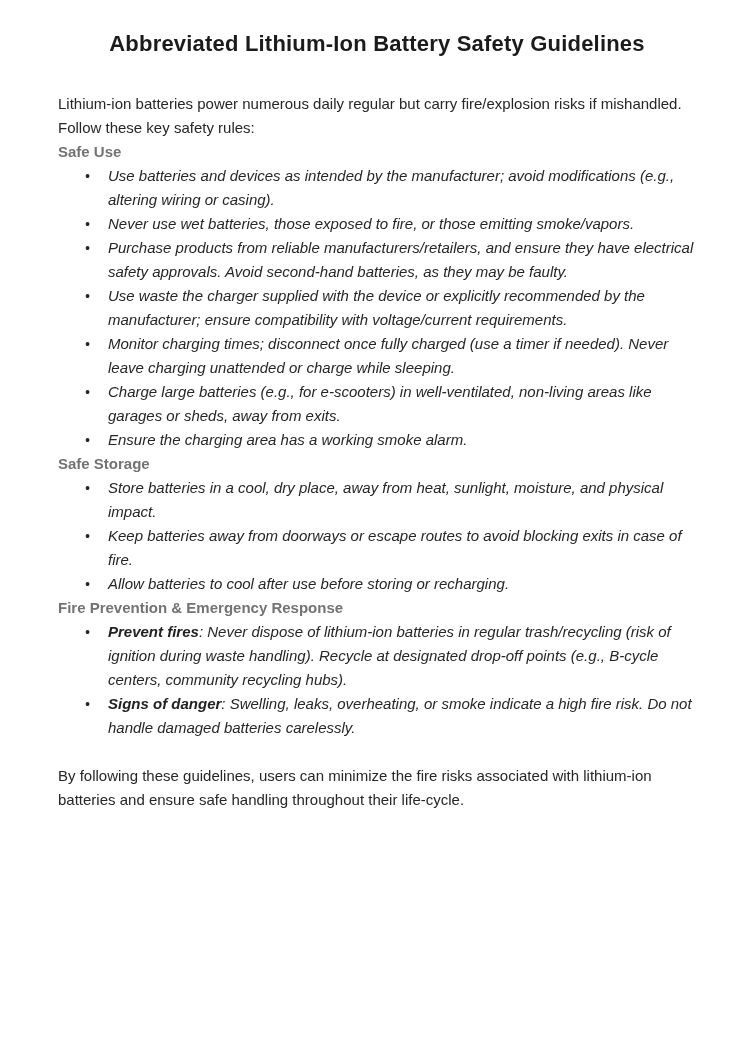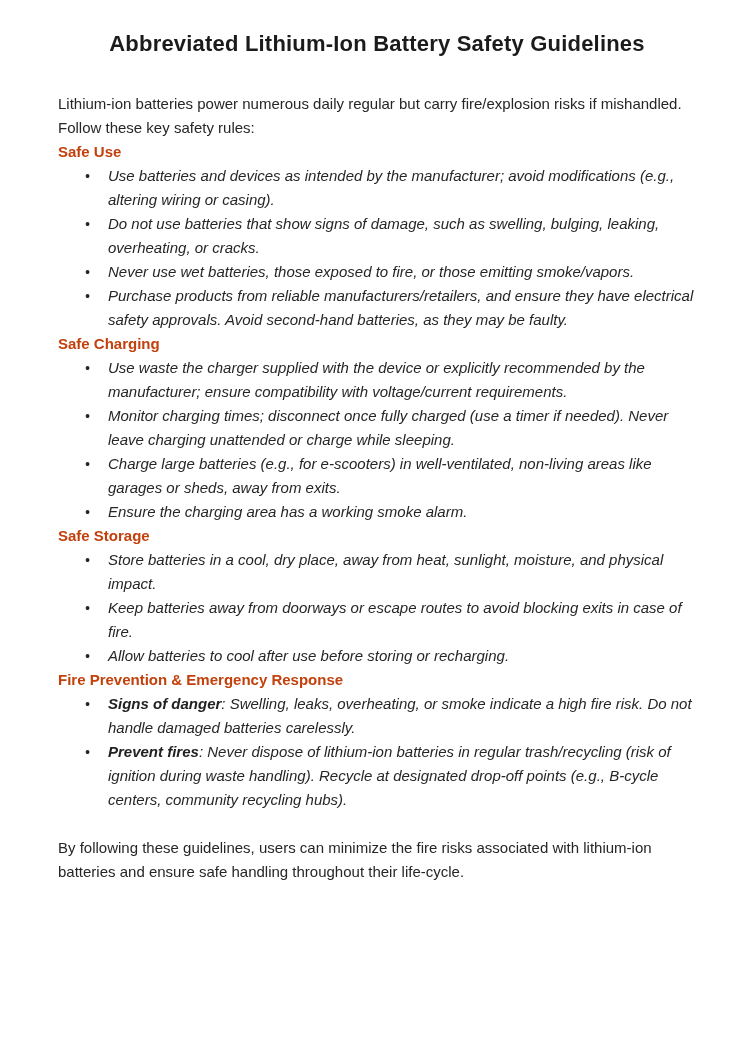--- a/index.html
+++ b/index.html
@@ -29,21 +29,21 @@
     color: #1b1b1b;
     text-align: center;
     letter-spacing: 0.2px;
     margin: 6px 0 34px 0;
   }
   .intro {
     margin: 0;
   }
   .sec-heading {
     font-weight: bold;
-    color: #c2410c;
+    color: #737373;
   }
   ul.bullets {
     list-style: none;
     margin: 0;
     padding: 0 0 0 50px;
     font-style: italic;
   }
   ul.bullets li {
     position: relative;
   }
@@ -66,37 +66,35 @@
 </head>
 <body>
 
 <div class="page">
   <h1 class="doc-title">Abbreviated Lithium-Ion Battery Safety Guidelines</h1>
   <p class="intro">Lithium-ion batteries power numerous daily regular but carry fire/explosion risks if mishandled. Follow these key safety rules:</p>
   <div id="sections">
       <div class="sec-heading">Safe Use</div>
       <ul class="bullets">
         <li><span>Use batteries and devices as intended by the manufacturer; avoid modifications (e.g., altering wiring or casing).</span></li>
-        <li><span>Do not use batteries that show signs of damage, such as swelling, bulging, leaking, overheating, or cracks.</span></li>
         <li><span>Never use wet batteries, those exposed to fire, or those emitting smoke/vapors.</span></li>
         <li><span>Purchase products from reliable manufacturers/retailers, and ensure they have electrical safety approvals. Avoid second-hand batteries, as they may be faulty.</span></li>
       </ul>
-      <div class="sec-heading">Safe Charging</div>
       <ul class="bullets">
         <li><span>Use waste the charger supplied with the device or explicitly recommended by the manufacturer; ensure compatibility with voltage/current requirements.</span></li>
         <li><span>Monitor charging times; disconnect once fully charged (use a timer if needed). Never leave charging unattended or charge while sleeping.</span></li>
         <li><span>Charge large batteries (e.g., for e-scooters) in well-ventilated, non-living areas like garages or sheds, away from exits.</span></li>
         <li><span>Ensure the charging area has a working smoke alarm.</span></li>
       </ul>
       <div class="sec-heading">Safe Storage</div>
       <ul class="bullets">
         <li><span>Store batteries in a cool, dry place, away from heat, sunlight, moisture, and physical impact.</span></li>
         <li><span>Keep batteries away from doorways or escape routes to avoid blocking exits in case of fire.</span></li>
         <li><span>Allow batteries to cool after use before storing or recharging.</span></li>
       </ul>
       <div class="sec-heading">Fire Prevention &amp; Emergency Response</div>
       <ul class="bullets">
+        <li><strong class="lead">Prevent fires</strong><span>: Never dispose of lithium-ion batteries in regular trash/recycling (risk of ignition during waste handling). Recycle at designated drop-off points (e.g., B-cycle centers, community recycling hubs).</span></li>
         <li><strong class="lead">Signs of danger</strong><span>: Swelling, leaks, overheating, or smoke indicate a high fire risk. Do not handle damaged batteries carelessly.</span></li>
-        <li><strong class="lead">Prevent fires</strong><span>: Never dispose of lithium-ion batteries in regular trash/recycling (risk of ignition during waste handling). Recycle at designated drop-off points (e.g., B-cycle centers, community recycling hubs).</span></li>
       </ul>
     </div>
   <p class="closing">By following these guidelines, users can minimize the fire risks associated with lithium-ion batteries and ensure safe handling throughout their life-cycle.</p>
 </div>
 
 </body></html>

